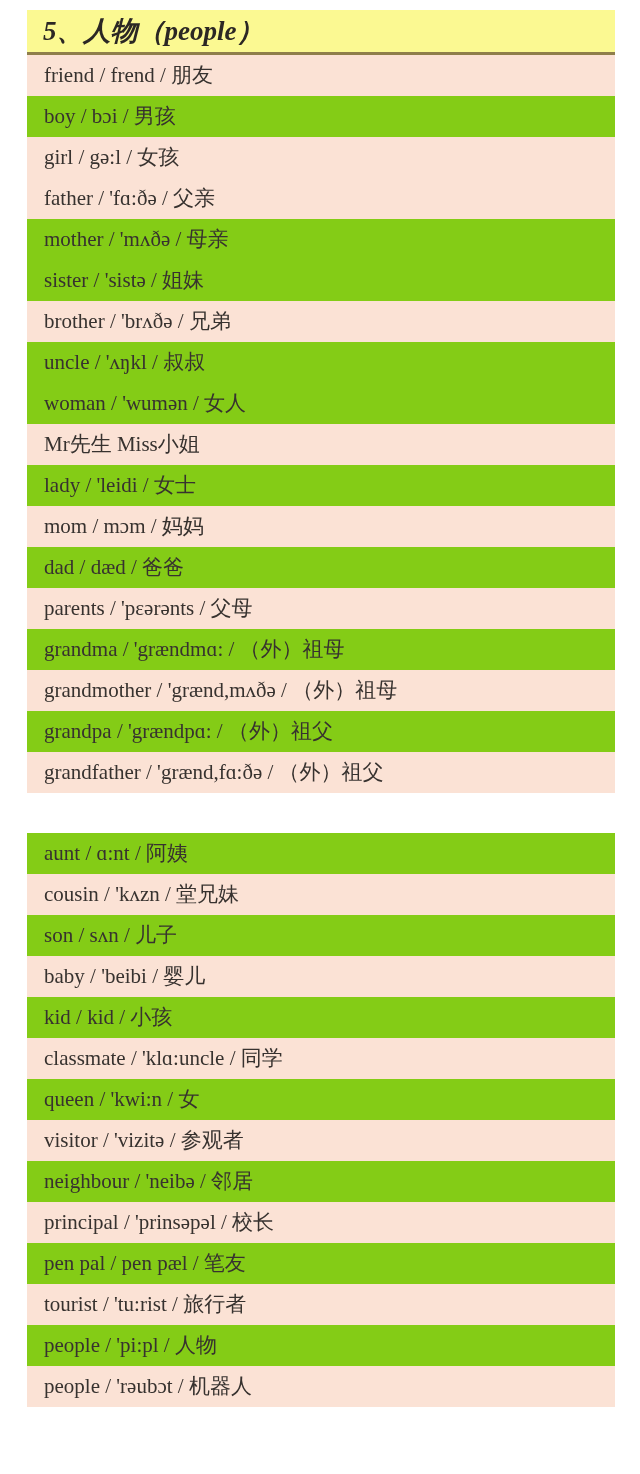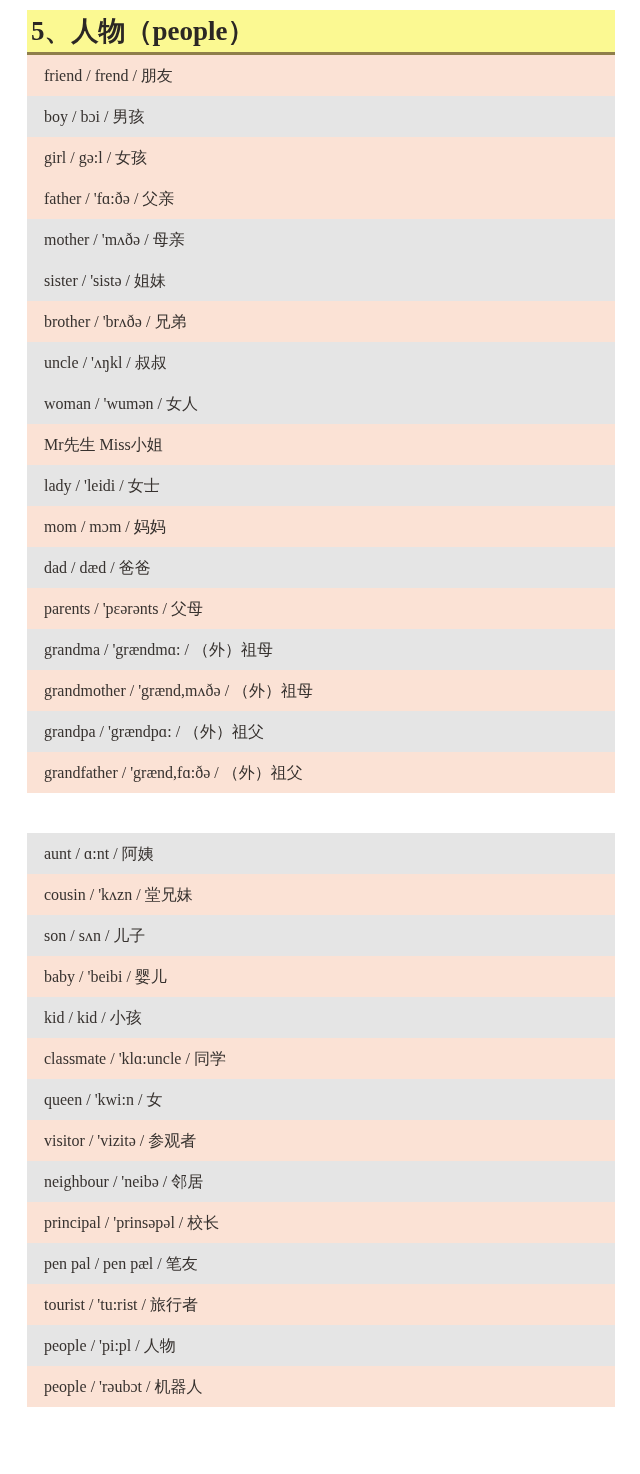--- a/index.html
+++ b/index.html
@@ -15,44 +15,45 @@
   }
   .sheet {
     box-sizing: border-box;
     width: 640px;
     padding: 10px 25px 0 27px;
   }
   .section-header {
     box-sizing: border-box;
     height: 45px;
     line-height: 42px;
-    padding-left: 4px;
+    padding-left: 16px;
     font-size: 27px;
     font-weight: bold;
     color: #2b2724;
     background: #fbf992;
     border-bottom: 3px solid #8f7e4b;
     white-space: nowrap;
     overflow: hidden;
+    font-style: italic;
   }
   .vocab-list {
     width: 100%;
   }
   .vocab-row {
     box-sizing: border-box;
     height: 41px;
     line-height: 41px;
     padding-left: 17px;
-    font-size: 16px;
+    font-size: 21px;
     color: #37322f;
     white-space: nowrap;
     overflow: hidden;
   }
   .vocab-row.peach { background: #fbe2d5; }
-  .vocab-row.white { background: #e5e5e5; }
+  .vocab-row.white { background: #84cc16; }
   .section-gap {
     height: 40px;
     background: #ffffff;
   }
 </style>
 </head>
 <body>
 
 <div class="sheet">
   <div class="section-header">5、人物（people）</div>

